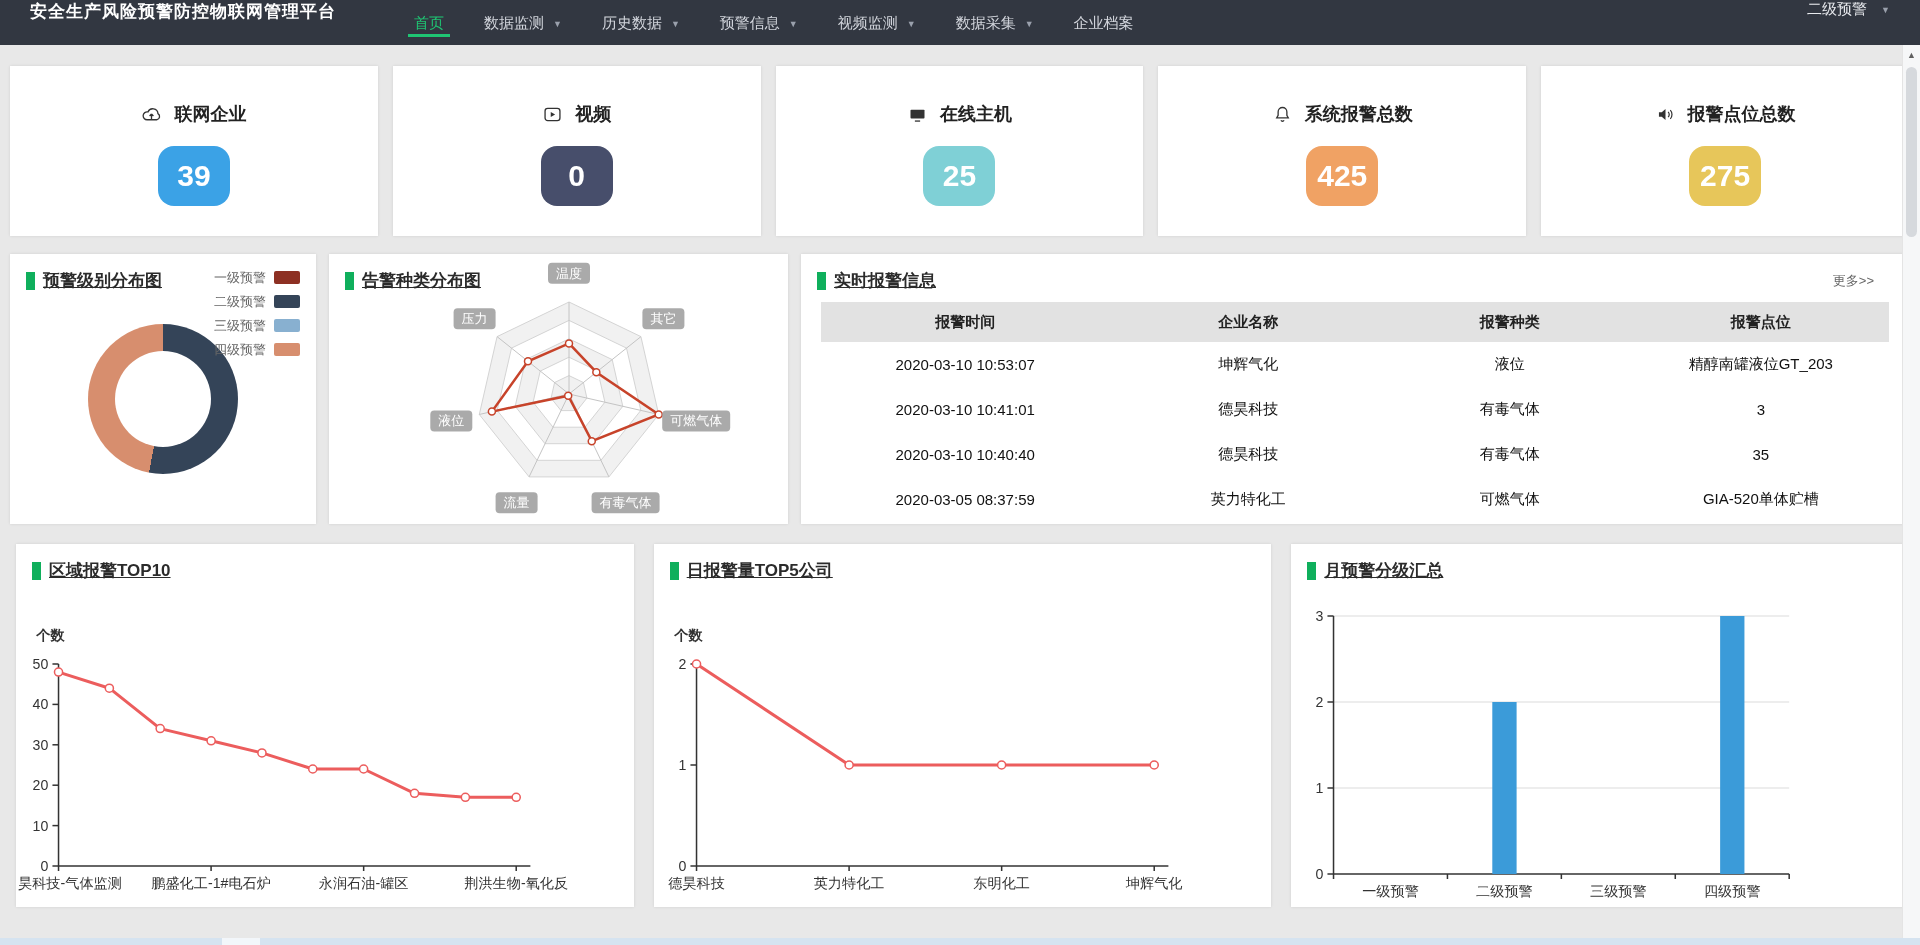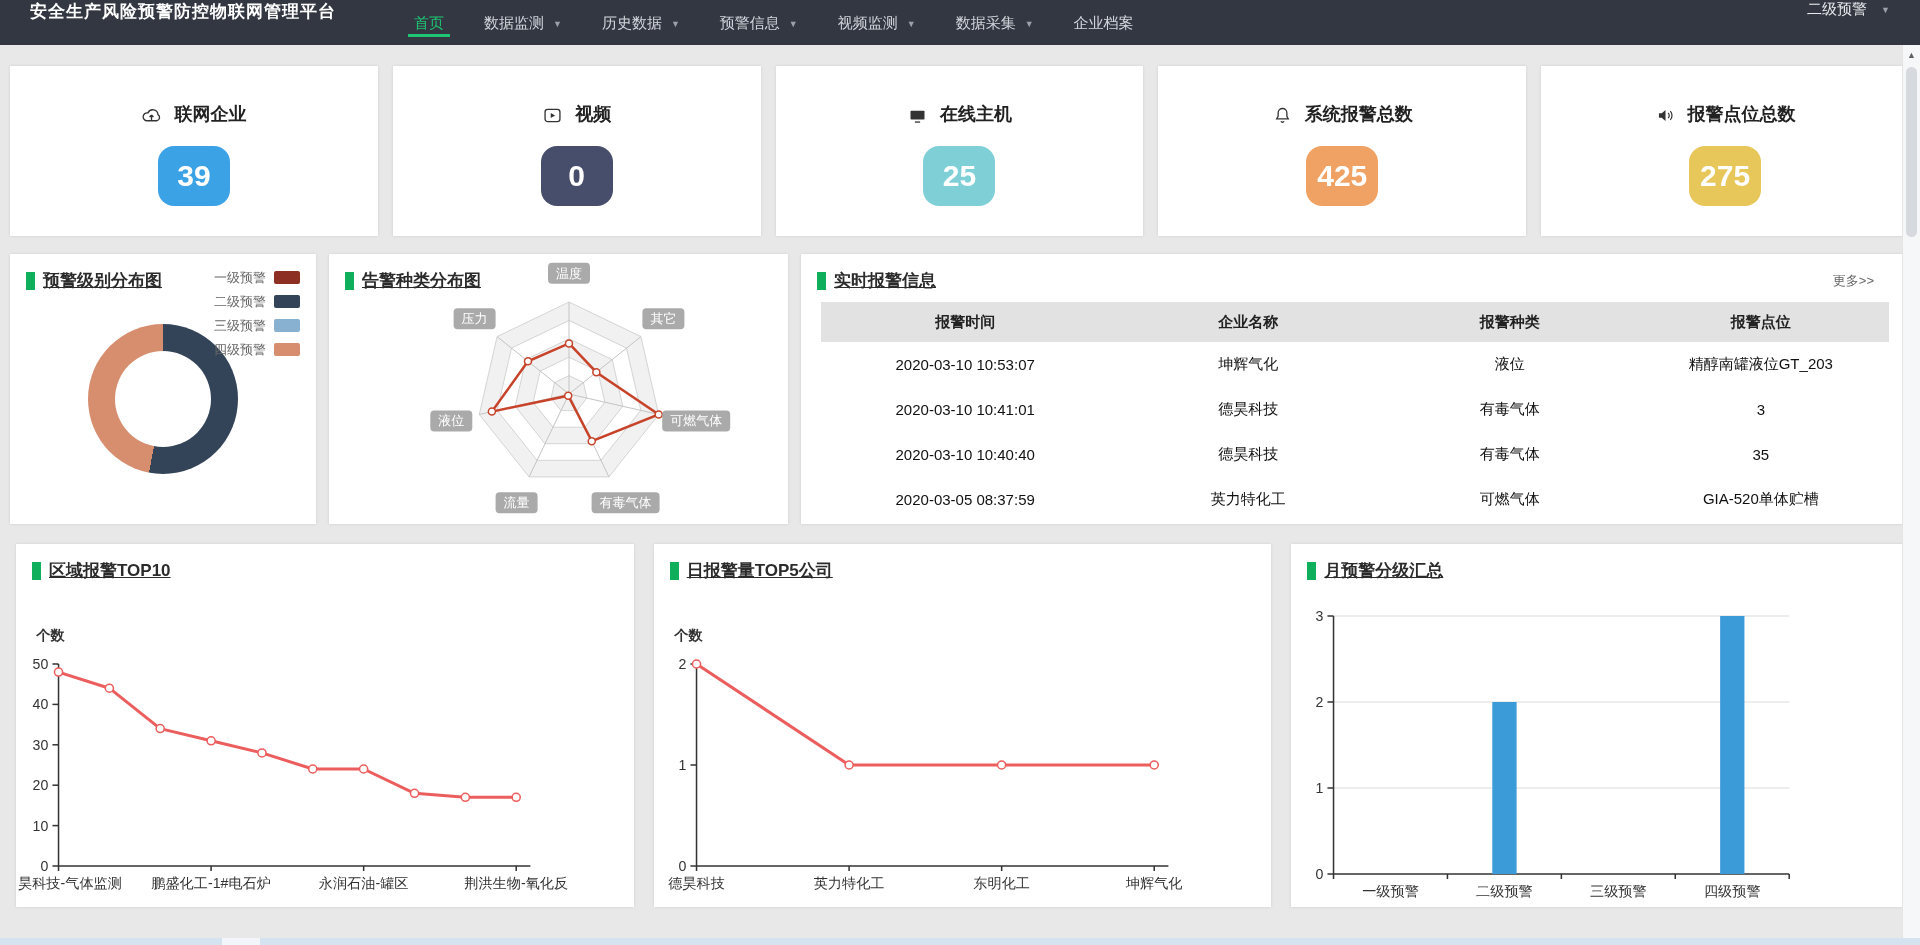--- a/index.html
+++ b/index.html
@@ -18,21 +18,21 @@
   .region{margin-left:auto;margin-right:30px;font-size:15px;color:#e8eaee;cursor:pointer;white-space:nowrap;}
   .region .caret{display:inline-block;margin-left:10px;font-size:9px;color:#9aa0ac;vertical-align:1px;}
   
   .card{background:#fff;box-shadow:0 0 3px rgba(0,0,0,.10);position:relative;}
   .panel-title{position:absolute;top:15px;left:16px;display:flex;align-items:center;gap:8px;
     font-size:17px;font-weight:bold;color:#2b2b2b;z-index:2;white-space:nowrap;text-decoration:underline;}
   .green-bar{width:9px;height:18px;background:#0faf5c;display:inline-block;flex:0 0 auto;}
   
   .stat-row{display:flex;gap:15px;margin:21px 11px 0 10px;}
   .stat-card{flex:1;height:170px;background:#fff;box-shadow:0 0 3px rgba(0,0,0,.10);}
-  .stat-head{margin-top:36px;display:flex;justify-content:center;align-items:flex-end;gap:12px;
+  .stat-head{margin-top:36px;display:flex;justify-content:center;align-items:center;gap:12px;
     font-size:18px;font-weight:bold;color:#222;}
   .stat-head svg{display:block;}
   .stat-badge{width:72px;height:60px;border-radius:16px;margin:20px auto 0;color:#fff;
     font-size:30px;font-weight:bold;display:flex;align-items:center;justify-content:center;}
   
   .row2{display:flex;gap:13px;margin:18px 11px 0 10px;}
   .donut-card{width:306px;height:270px;flex:0 0 auto;}
   .radar-card{width:459px;height:270px;flex:0 0 auto;}
   .table-card{flex:1;height:270px;}
   .donut{position:absolute;left:78px;top:70px;width:150px;height:150px;border-radius:50%;}

